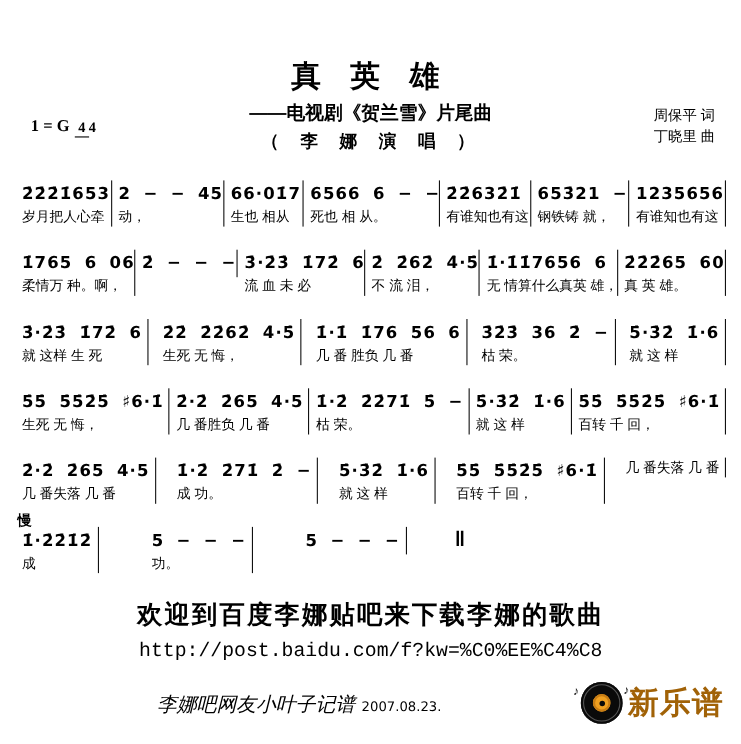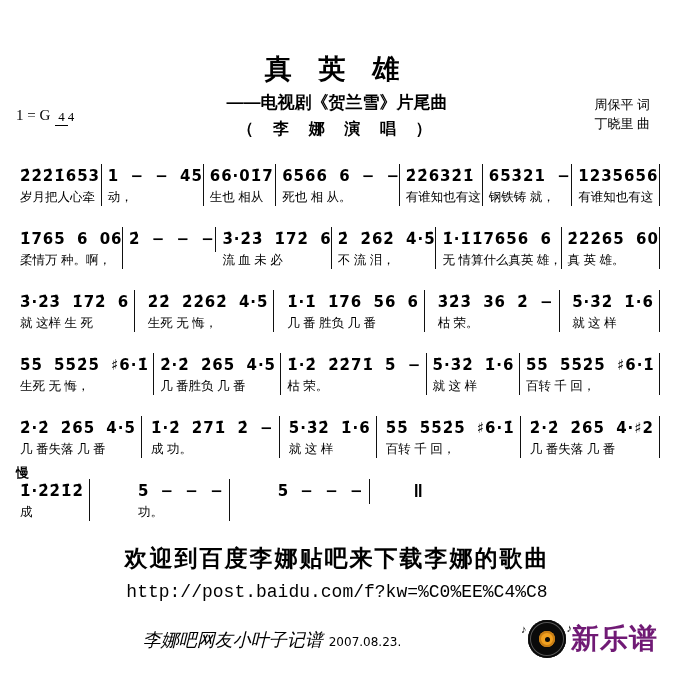--- a/index.html
+++ b/index.html
@@ -6,22 +6,22 @@
   body{width:674px;height:676px;overflow:hidden;color:#000;
        font-family:"Liberation Sans","DejaVu Sans",sans-serif;}
   .sheet{position:relative;width:646px;height:660px;padding:8px 14px;margin-top:43px;}
 
   
   .title{ text-align:center;font-size:27px;font-weight:bold;letter-spacing:10px;
           font-family:"Liberation Serif","DejaVu Serif",serif;}
   .subtitle{text-align:center;font-size:17px;font-weight:bold;margin-top:4px;}
   .performer{text-align:center;font-size:16px;font-weight:bold;letter-spacing:5px;margin-top:5px;font-family:Liberation Mono, monospace;}
   .credits{position:absolute;right:24px;top:52px;font-size:13px;line-height:19px;text-align:left;}
-  .keysig{position:absolute;left:16px;top:64px;font-size:15px;
-          font-family:"Liberation Serif","DejaVu Serif",serif;}
+  .keysig{position:absolute;left:28px;top:64px;font-size:15px;
+          font-family:"Liberation Serif","DejaVu Serif",serif;font-weight:bold;}
   .frac{display:inline-block;vertical-align:middle;text-align:center;font-size:13px;
         line-height:13px;margin-left:5px;}
   .frac .top{border-bottom:1px solid #000;padding:0 3px 1px;}
   .frac .bot{padding-top:1px;}
 
   
   .score{margin-top:24px;}
   .system-wrap{position:relative;margin-top:21px;}
   .system-wrap:first-child{margin-top:0;}
   .tempo{position:absolute;top:-15px;left:2px;font-size:13px;font-weight:bold;}
@@ -46,21 +46,21 @@
   .logo{position:absolute;right:2px;top:2px;display:flex;align-items:center;}
   .disc{position:relative;width:38px;height:38px;border-radius:50%;background:#0a0a0a;
         box-shadow:inset 0 0 0 2px #0a0a0a, inset 0 0 0 3px #555;}
   .disc .label{position:absolute;left:50%;top:50%;width:16px;height:16px;margin:-8px 0 0 -8px;
         border-radius:50%;background:#f0a020;box-shadow:inset 0 0 0 2px #c87d14;}
   .disc .hole{position:absolute;left:50%;top:50%;width:5px;height:5px;margin:-2.5px 0 0 -2.5px;
         border-radius:50%;background:#0a0a0a;}
   .noteL,.noteR{position:absolute;font-size:11px;color:#0a0a0a;}
   .noteL{left:-7px;top:3px;}
   .noteR{right:-6px;top:2px;}
-  .logo-text{font-size:28px;font-weight:bold;letter-spacing:1px;margin-left:5px;color:#701a75;}
+  .logo-text{font-size:28px;font-weight:bold;letter-spacing:1px;margin-left:5px;color:#a16207;}
 </style>
 </head>
 <body>
 
 <div class="sheet">
 
   <div class="title">真 英 雄</div>
   <div class="subtitle">——电视剧《贺兰雪》片尾曲</div>
   <div class="performer">（ 李 娜 演 唱 ）</div>
 
@@ -74,21 +74,21 @@
   </div>
 
   <div class="score">
       <div class="system-wrap">
         <div class="system">
           <div class="measure">
             <div class="notes">2̇2̇2̇1̇653</div>
             <div class="lyr">岁月把人心牵</div>
           </div>
           <div class="measure">
-            <div class="notes">1 − − 45</div>
+            <div class="notes">2 − − 45</div>
             <div class="lyr">动，</div>
           </div>
           <div class="measure">
             <div class="notes">66·01̇7</div>
             <div class="lyr">生也 相从</div>
           </div>
           <div class="measure">
             <div class="notes">6566 6 − −</div>
             <div class="lyr">死也 相 从。</div>
           </div>
@@ -194,21 +194,20 @@
           </div>
           <div class="measure">
             <div class="notes">5̇·3̇2̇ 1̇·6</div>
             <div class="lyr">就 这 样</div>
           </div>
           <div class="measure">
             <div class="notes">5̇5̇ 5̇5̇2̇5̇ ♯6·1̇</div>
             <div class="lyr">百转 千 回，</div>
           </div>
           <div class="measure">
-            <div class="notes">2̇·2̇ 2̇65 4·♯2</div>
             <div class="lyr">几 番失落 几 番</div>
           </div>
         </div>
       </div>
       <div class="system-wrap">
         <div class="tempo">慢</div>
         <div class="system" style="justify-content: flex-start; gap: 42px;">
           <div class="measure">
             <div class="notes">1̇·2̇2̇1̇2̇</div>
             <div class="lyr">成</div>

